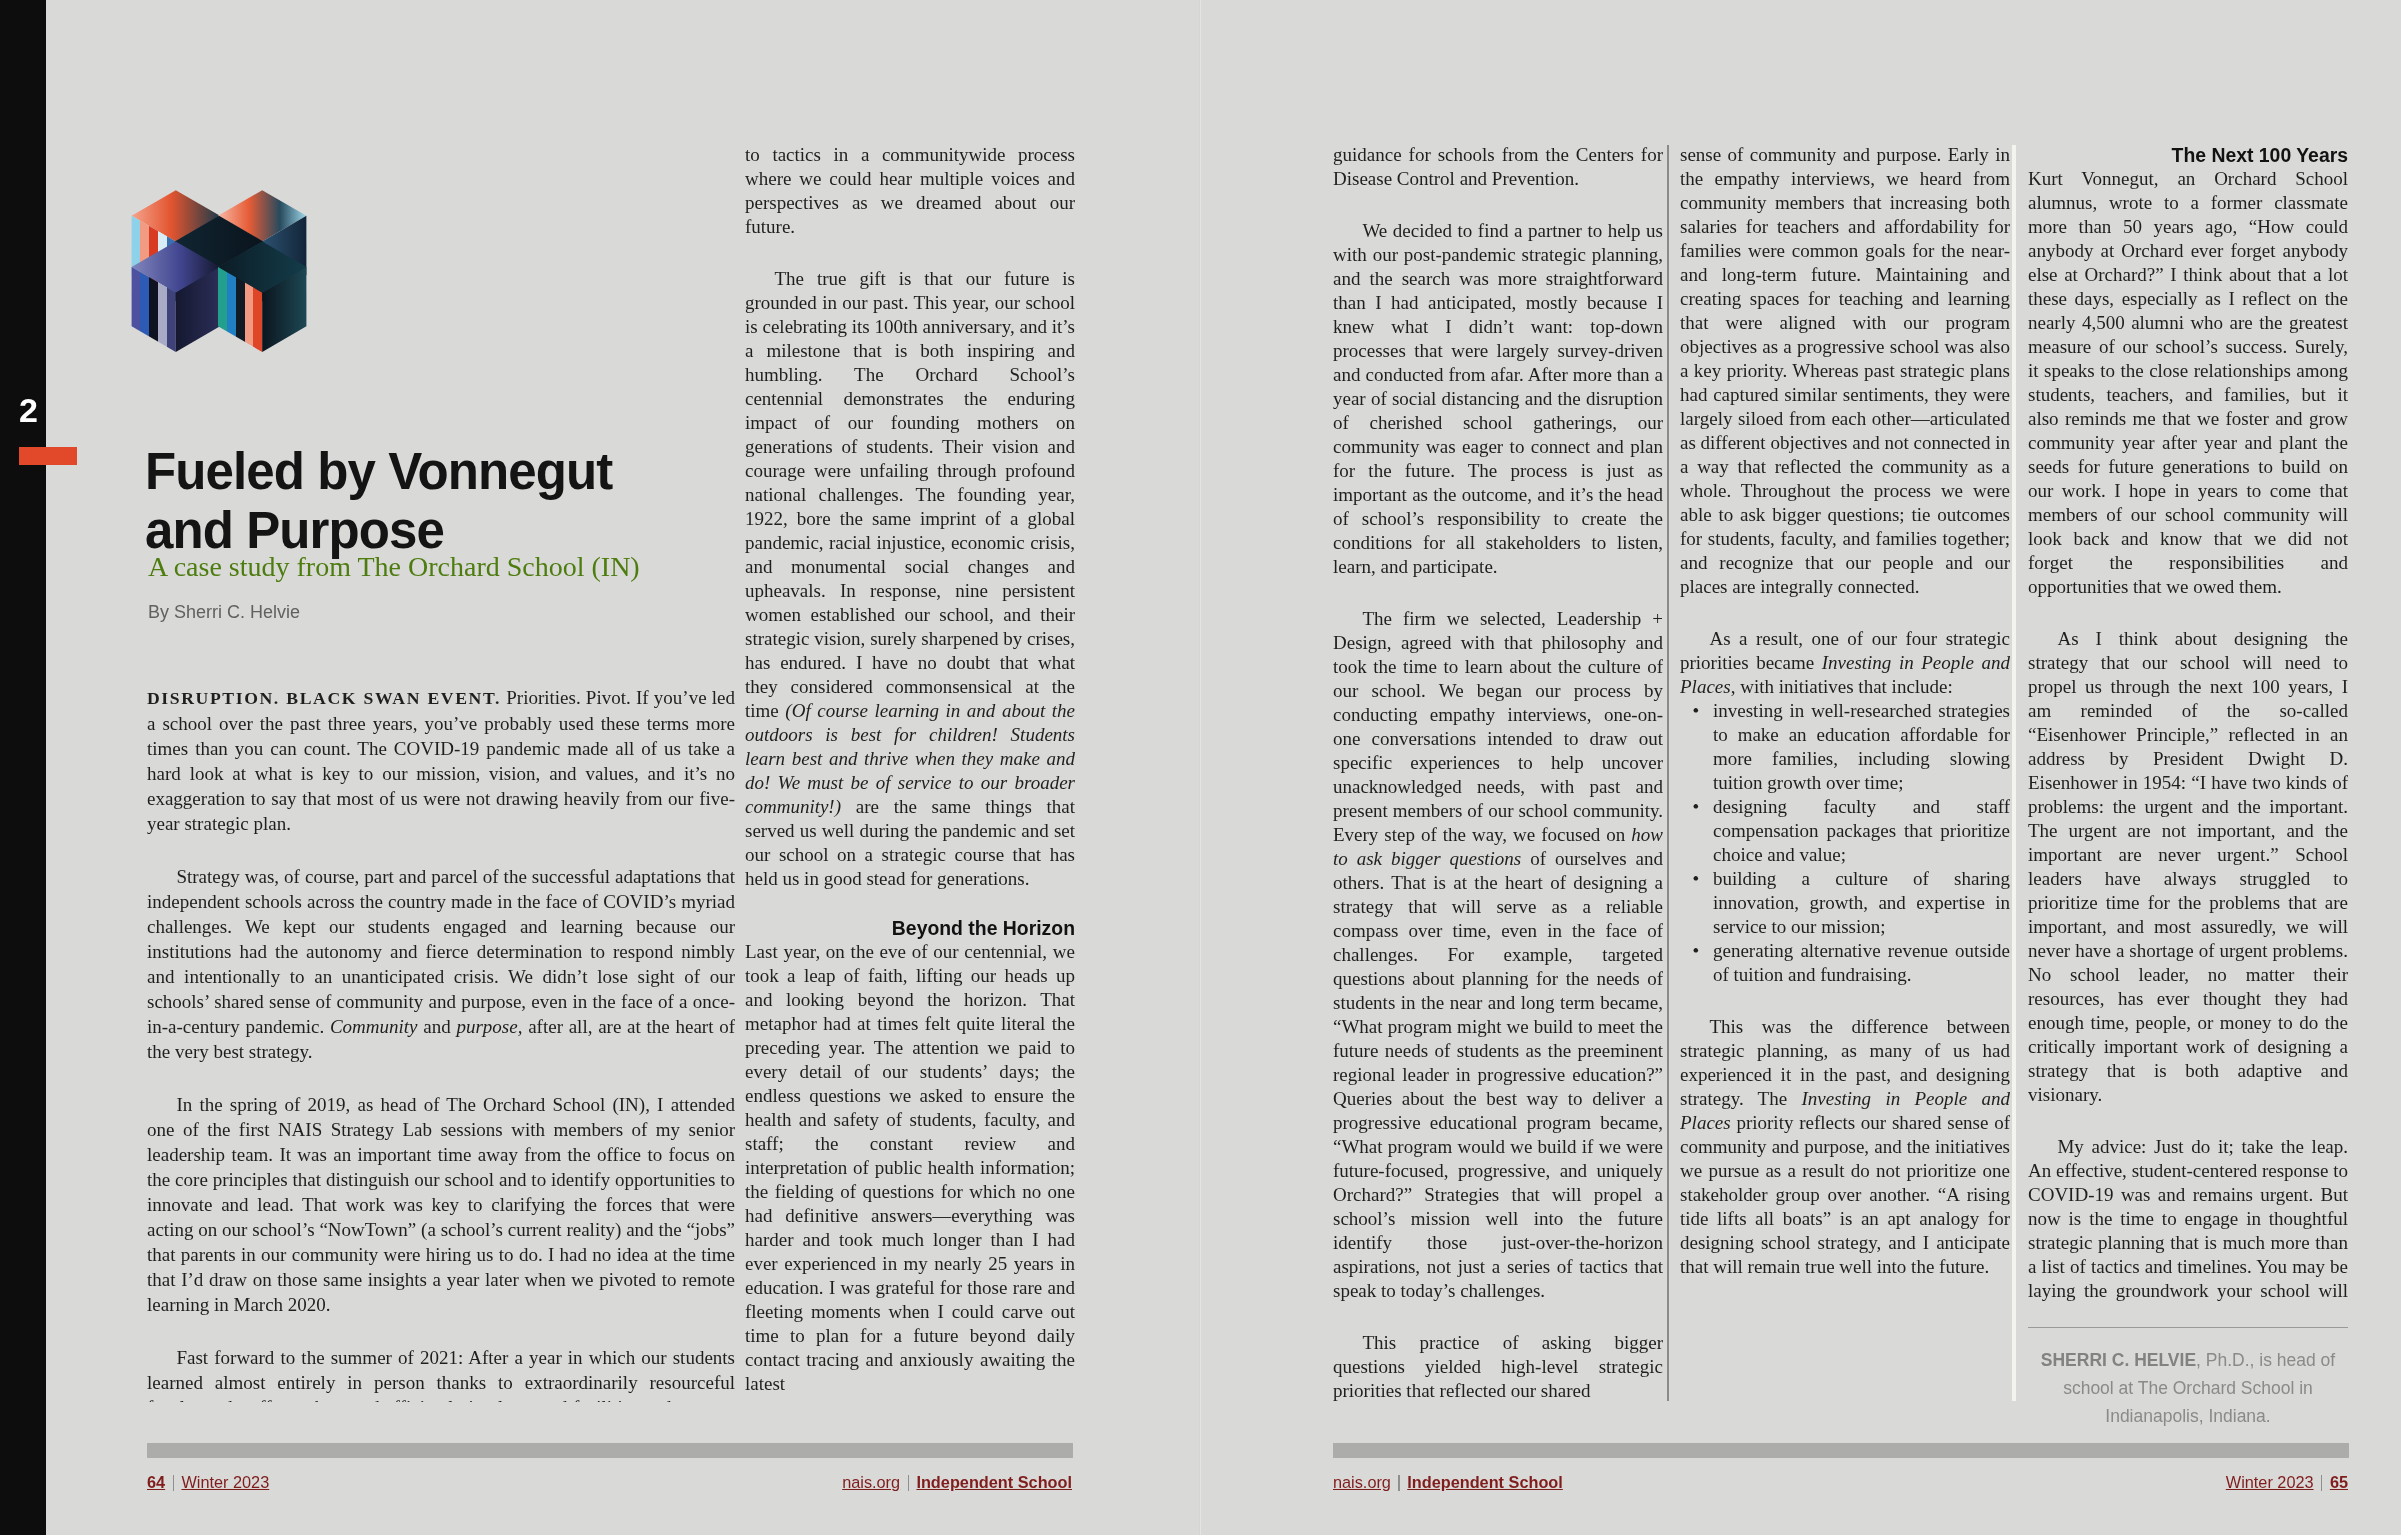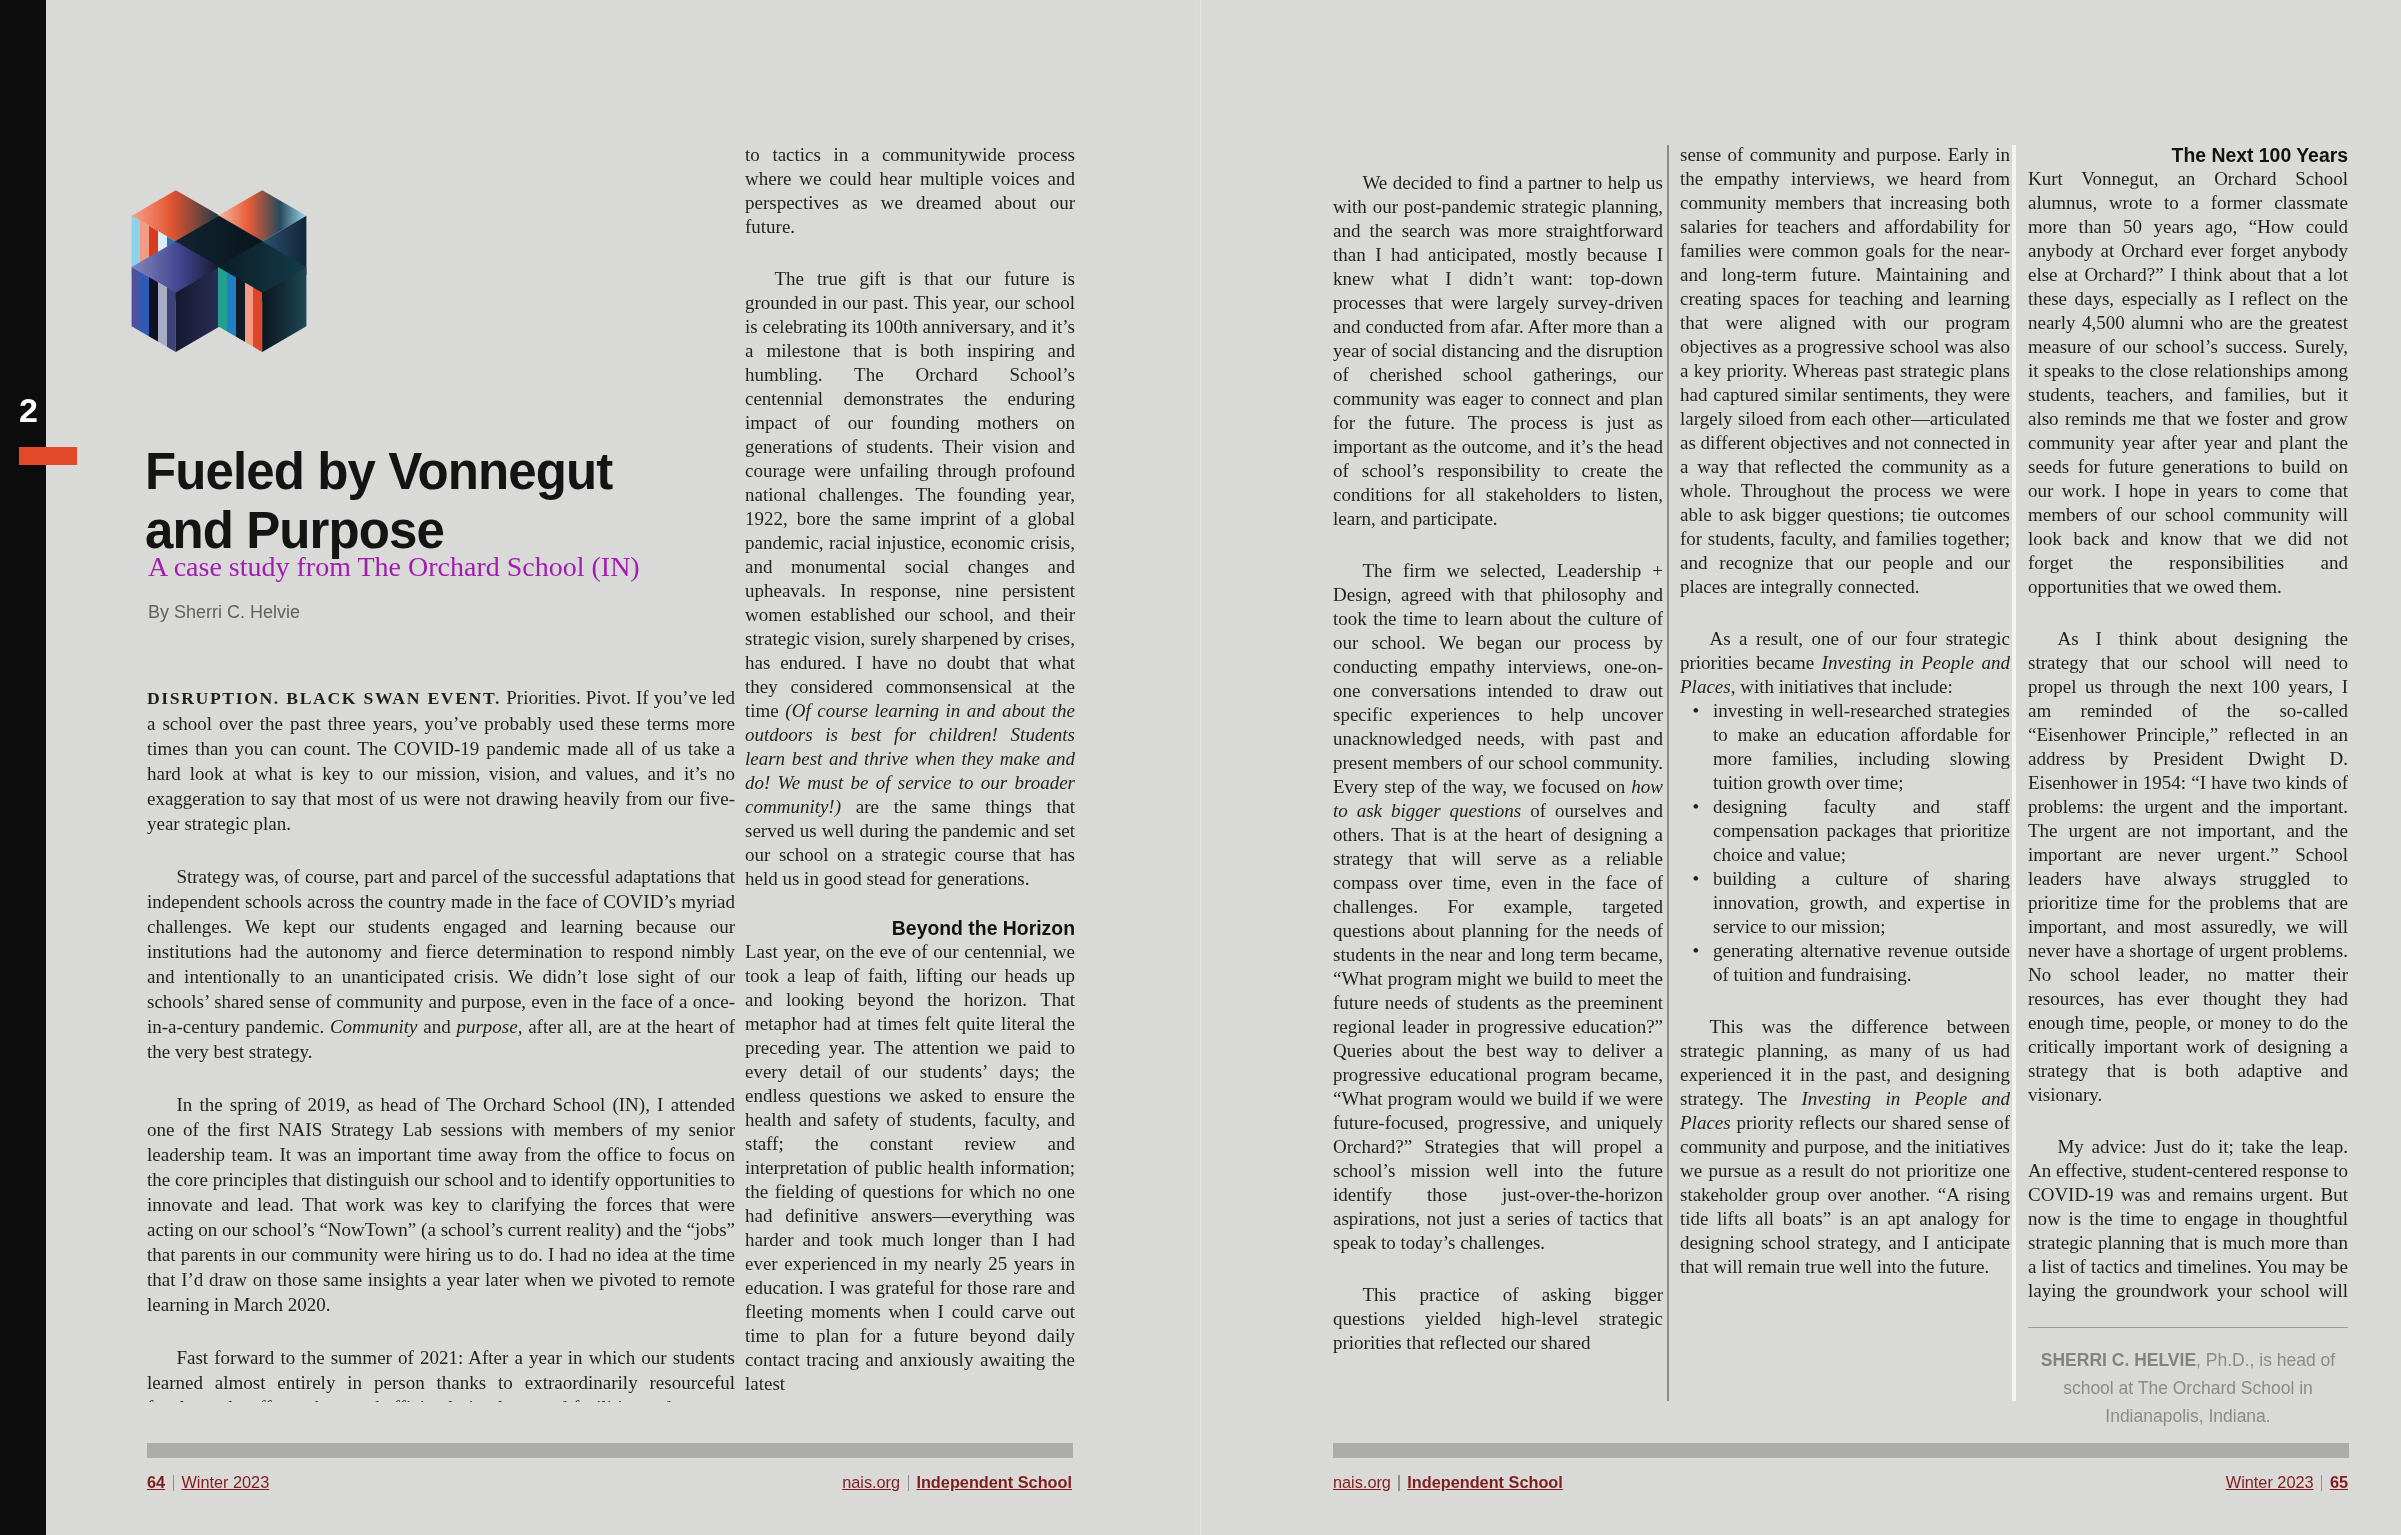--- a/index.html
+++ b/index.html
@@ -11,21 +11,21 @@
   .left-rail{position:absolute;left:0;top:0;width:46px;height:1536px;background:#0d0d0d;}
   .tab-num{position:absolute;left:19px;top:393px;color:#ffffff;
     font:700 34px/1 "Liberation Sans",sans-serif;}
   .accent-bar{position:absolute;left:19px;top:447px;width:58px;height:18px;background:#e2492b;}
   .seam{position:absolute;left:1199px;top:0;width:1.9px;height:1536px;
     background:linear-gradient(90deg,rgba(0,0,0,0.06),rgba(255,255,255,0.5));}
   .logo{position:absolute;left:111px;top:138px;width:216px;height:241px;}
   .title{position:absolute;left:145px;top:408px;
     font:700 51px/59px "Liberation Sans",sans-serif;letter-spacing:-0.9px;color:#141414;}
   .subtitle{position:absolute;left:148px;top:550px;
-    font:400 28px/1.2 "Liberation Serif","DejaVu Serif",serif;color:#a21caf;}
+    font:400 28px/1.2 "Liberation Serif","DejaVu Serif",serif;color:#4d7c0f;}
   .byline{position:absolute;left:148px;top:602px;
     font:400 18px/1.2 "Liberation Sans",sans-serif;color:#616161;}
   .col{position:absolute;text-align:justify;overflow:hidden;
     hyphens:auto;-webkit-hyphens:auto;}
   .col-1{left:147px;top:685px;width:588px;height:717px;font-size:19px;line-height:25px;}
   .col-n{top:143px;width:330px;height:1261px;font-size:19px;line-height:24px;}
   .col-2{left:745px;}
   .col-3{left:1333px;}
   .col-4{left:1680px;}
   .col-5{left:2028px;width:320px;height:1158px;}
@@ -205,20 +205,21 @@
     <p class="para indent"><span>In the spring of 2019, as head of The Orchard School (IN), I attended one of the first NAIS Strategy Lab sessions with members of my senior leadership team. It was an important time away from the office to focus on the core principles that distinguish our school and to identify opportunities to innovate and lead. That work was key to clarifying the forces that were acting on our school’s “NowTown” (a school’s current reality) and the “jobs” that parents in our community were hiring us to do. I had no idea at the time that I’d draw on those same insights a year later when we pivoted to remote learning in March 2020.</span></p>
     <p class="para indent"><span>Fast forward to the summer of 2021: After a year in which our students learned almost entirely in person thanks to extraordinarily resourceful faculty and staff members and efficiently implemented facilities and campus upgrades, we decided that we would </span><span class="i">not</span><span> hit pause on our pre-pandemic timeline for strategic planning. We had plenty of reasons to wait, but it also was evident that our recent experiences had brought clarity to our work and our community. We jumped at the chance</span></p>
   </div>
 <div class="col col-n col-2">
     <p class="para"><span>to tactics in a communitywide process where we could hear multiple voices and perspectives as we dreamed about our future.</span></p>
     <p class="para indent"><span>The true gift is that our future is grounded in our past. This year, our school is celebrating its 100th anniversary, and it’s a milestone that is both inspiring and humbling. The Orchard School’s centennial demonstrates the enduring impact of our founding mothers on generations of students. Their vision and courage were unfailing through profound national challenges. The founding year, 1922, bore the same imprint of a global pandemic, racial injustice, economic crisis, and monumental social changes and upheavals. In response, nine persistent women established our school, and their strategic vision, surely sharpened by crises, has endured. I have no doubt that what they considered commonsensical at the time </span><span class="i">(Of course learning in and about the outdoors is best for children! Students learn best and thrive when they make and do! We must be of service to our broader community!)</span><span> are the same things that served us well during the pandemic and set our school on a strategic course that has held us in good stead for generations.</span></p>
     <h3 class="subhead">Beyond the Horizon</h3>
     <p class="para"><span>Last year, on the eve of our centennial, we took a leap of faith, lifting our heads up and looking beyond the horizon. That metaphor had at times felt quite literal the preceding year. The attention we paid to every detail of our students’ days; the endless questions we asked to ensure the health and safety of students, faculty, and staff; the constant review and interpretation of public health information; the fielding of questions for which no one had definitive answers—everything was harder and took much longer than I had ever experienced in my nearly 25 years in education. I was grateful for those rare and fleeting moments when I could carve out time to plan for a future beyond daily contact tracing and anxiously awaiting the latest</span></p>
   </div>
 <div class="col col-n col-3">
+    <p class="para"><span>guidance for schools from the Centers for Disease Control and Prevention.</span></p>
     <p class="para indent"><span>We decided to find a partner to help us with our post-pandemic strategic planning, and the search was more straightforward than I had anticipated, mostly because I knew what I didn’t want: top-down processes that were largely survey-driven and conducted from afar. After more than a year of social distancing and the disruption of cherished school gatherings, our community was eager to connect and plan for the future. The process is just as important as the outcome, and it’s the head of school’s responsibility to create the conditions for all stakeholders to listen, learn, and participate.</span></p>
     <p class="para indent"><span>The firm we selected, Leadership + Design, agreed with that philosophy and took the time to learn about the culture of our school. We began our process by conducting empathy interviews, one-on-one conversations intended to draw out specific experiences to help uncover unacknowledged needs, with past and present members of our school community. Every step of the way, we focused on </span><span class="i">how to ask bigger questions</span><span> of ourselves and others. That is at the heart of designing a strategy that will serve as a reliable compass over time, even in the face of challenges. For example, targeted questions about planning for the needs of students in the near and long term became, “What program might we build to meet the future needs of students as the preeminent regional leader in progressive education?” Queries about the best way to deliver a progressive educational program became, “What program would we build if we were future-focused, progressive, and uniquely Orchard?” Strategies that will propel a school’s mission well into the future identify those just-over-the-horizon aspirations, not just a series of tactics that speak to today’s challenges.</span></p>
     <p class="para indent"><span>This practice of asking bigger questions yielded high-level strategic priorities that reflected our shared</span></p>
   </div>
 <div class="col col-n col-4">
     <p class="para"><span>sense of community and purpose. Early in the empathy interviews, we heard from community members that increasing both salaries for teachers and affordability for families were common goals for the near- and long-term future. Maintaining and creating spaces for teaching and learning that were aligned with our program objectives as a progressive school was also a key priority. Whereas past strategic plans had captured similar sentiments, they were largely siloed from each other—articulated as different objectives and not connected in a way that reflected the community as a whole. Throughout the process we were able to ask bigger questions; tie outcomes for students, faculty, and families together; and recognize that our people and our places are integrally connected.</span></p>
     <p class="para indent"><span>As a result, one of our four strategic priorities became </span><span class="i">Investing in People and Places</span><span>, with initiatives that include:</span></p>
     <p class="para bullet"><span>investing in well-researched strategies to make an education affordable for more families, including slowing tuition growth over time;</span></p>
     <p class="para bullet"><span>designing faculty and staff compensation packages that prioritize choice and value;</span></p>
     <p class="para bullet"><span>building a culture of sharing innovation, growth, and expertise in service to our mission;</span></p>

